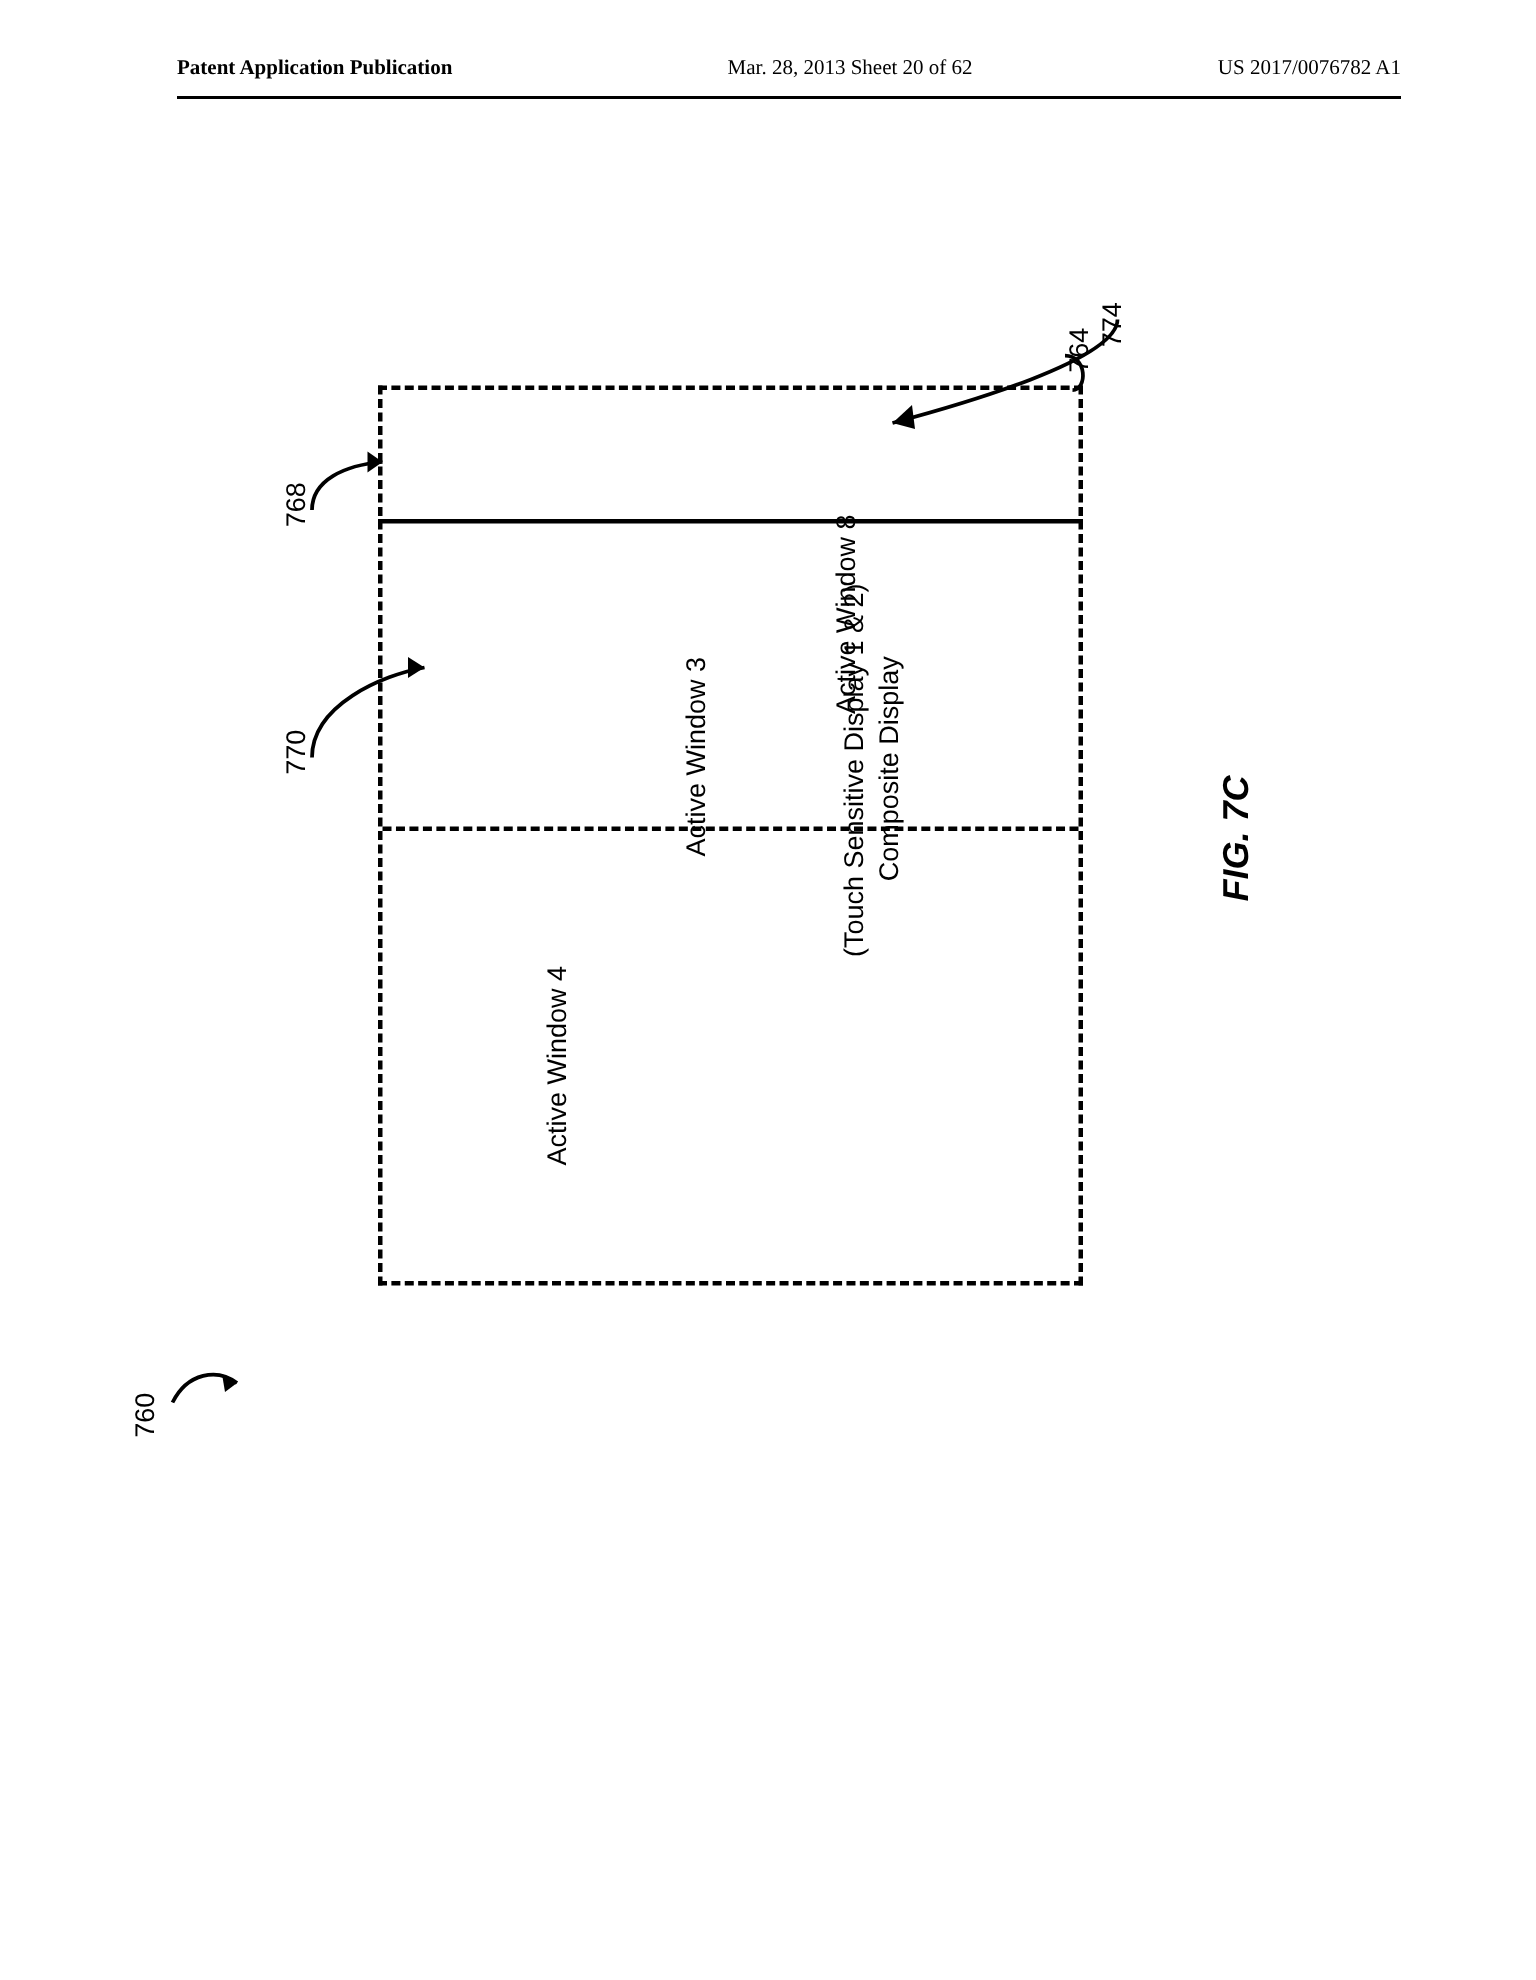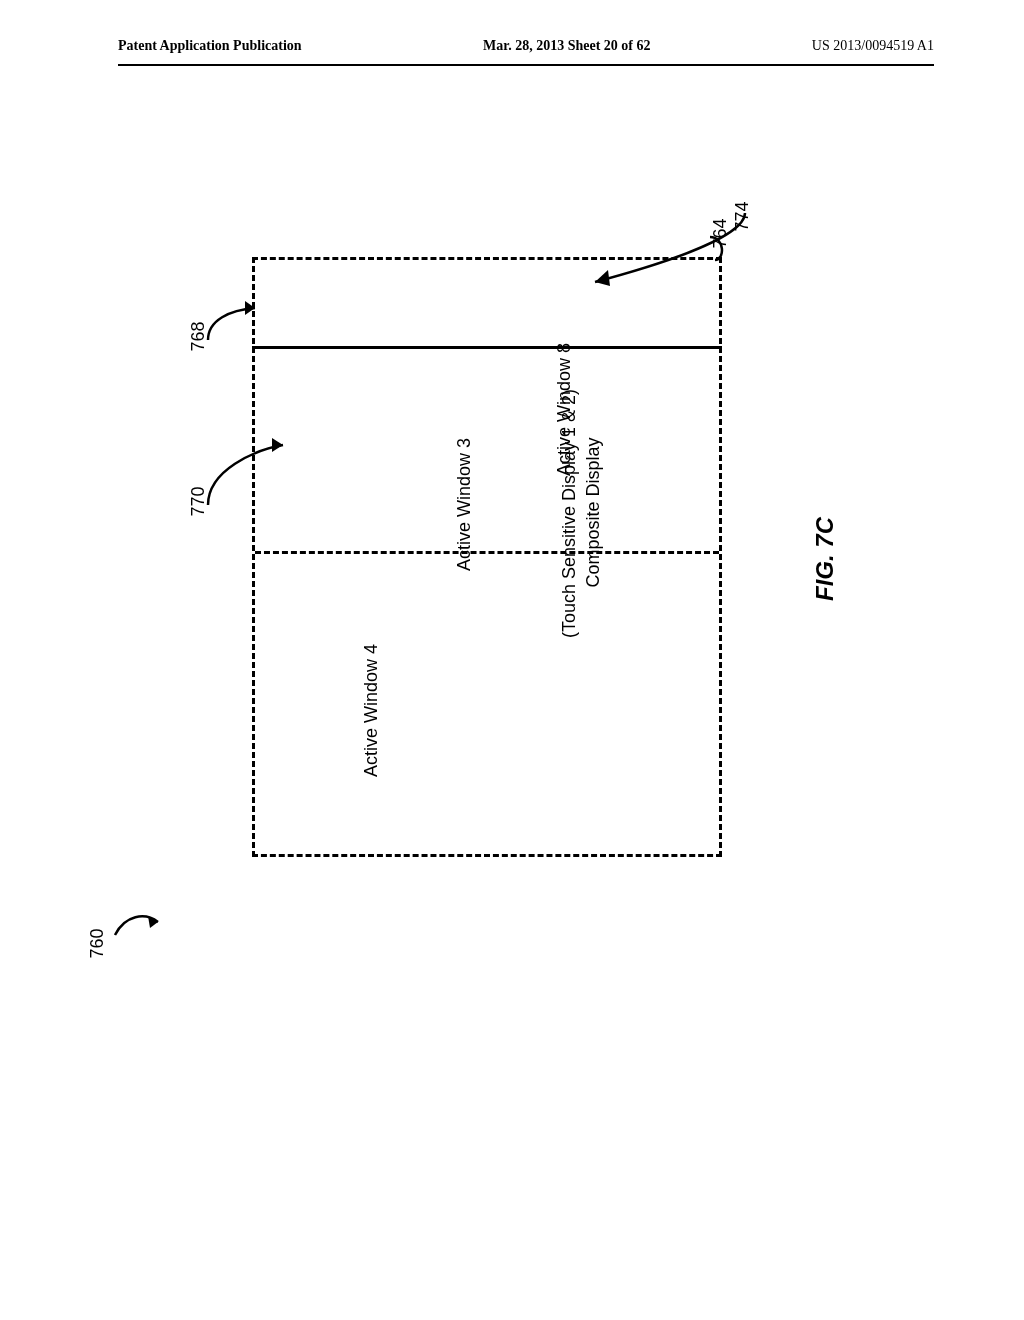--- a/index.html
+++ b/index.html
@@ -14,21 +14,21 @@
       position: absolute;
       top: 38px;
       left: 0;
       right: 0;
       padding: 0 90px 0 118px;
       display: flex;
       justify-content: space-between;
       font-size: 14px;
       font-weight: bold;
     }
-    .page-header span:nth-child(2) { font-weight: bold; margin-left: 20px; }
+    .page-header span:nth-child(2) { font-weight: normal; margin-left: 20px; }
     .page-header span:nth-child(3) { font-weight: normal; }
     .header-rule {
       position: absolute;
       top: 64px;
       left: 118px;
       right: 90px;
       height: 2px;
       background: #000;
     }
     .stage {
@@ -62,21 +62,21 @@
       font-weight: bold;
       white-space: nowrap;
     }
   </style>
 </head>
 <body>
 
 <div class="page-header">
   <span>Patent Application Publication</span>
   <span>Mar. 28, 2013  Sheet 20 of 62</span>
-  <span>US 2013/0094519 A1</span>
+  <span>US 2017/0076782 A1</span>
 </div>
 <div class="header-rule"></div>
 
 <div class="stage">
 
   <div class="rot" style="left:418px; top:352px;">Composite Display</div>
   <div class="rot" style="left:345px; top:353px;">(Touch Sensitive Display 1 &amp; 2)</div>
 
   <div class="dashed-box" style="left:152px; top:107px; width:470px; height:600px;"></div>
 

